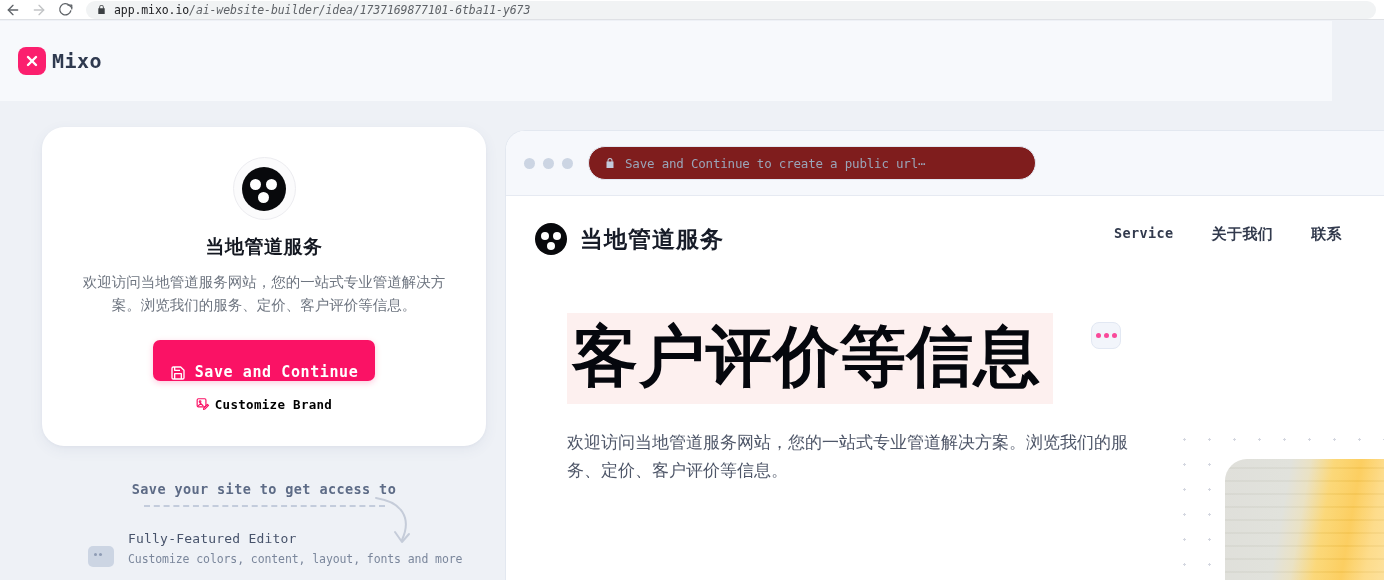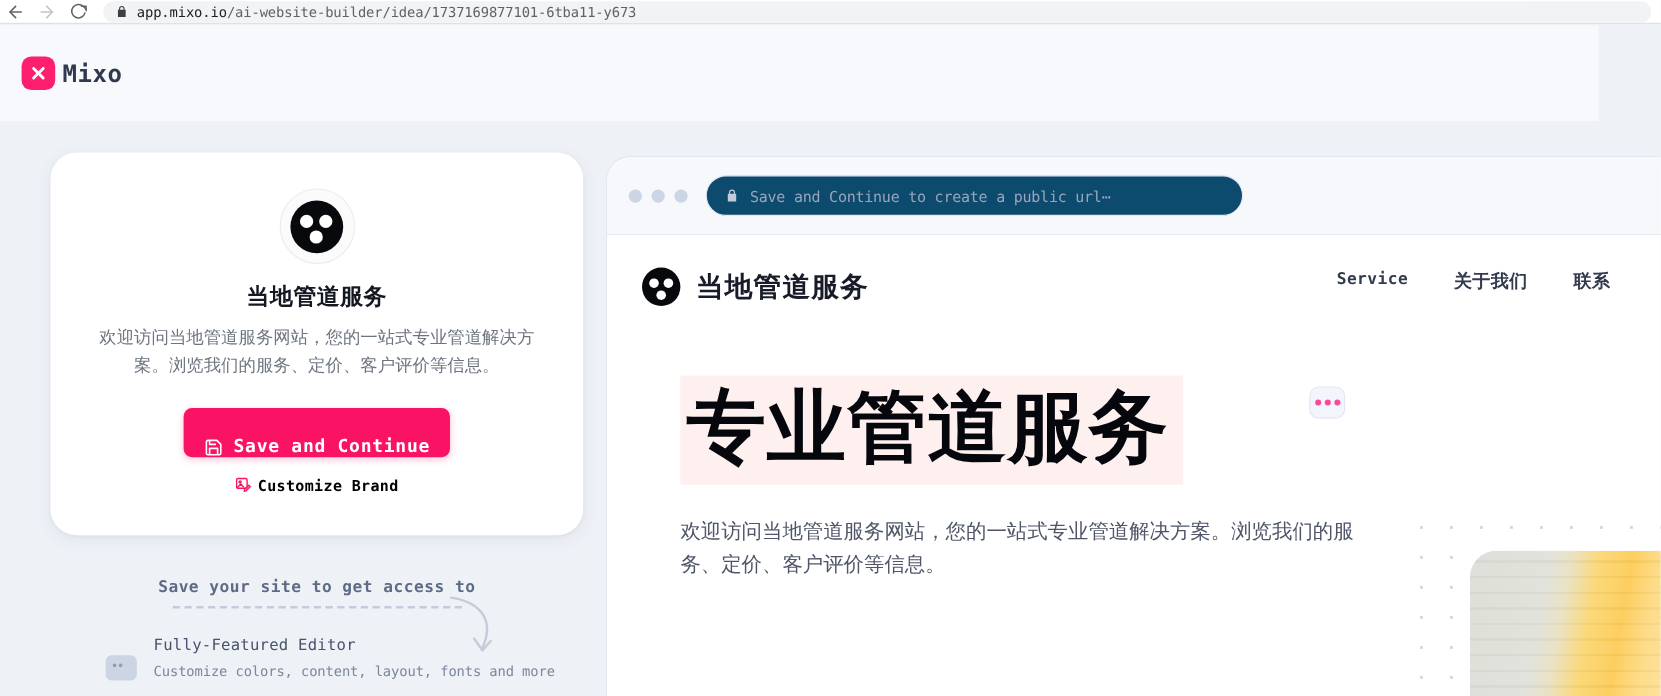--- a/index.html
+++ b/index.html
@@ -37,21 +37,21 @@
   }
   #omnibox-url {
     font-family: "DejaVu Sans Mono", monospace;
     font-size: 11.5px;
     color: #3c4043;
     letter-spacing: -0.1px;
     white-space: nowrap;
     overflow: hidden;
   }
   #omnibox-url .host { color: #202124; }
-  #omnibox-url .path { color: #5f6368; }
+  #omnibox-url .path { color: #5f6368; font-style: italic; }
 
   
   #app-header {
     position: absolute; left: 0; top: 21px;
     width: 1332px; height: 80px;
     background: #f7f9fc;
     display: flex; align-items: center;
     padding-left: 18px;
   }
   #brand {
@@ -242,21 +242,21 @@
   #window-dots { display: flex; gap: 8px; padding-left: 4px; }
   #window-dots span {
     width: 11px; height: 11px; border-radius: 50%;
     background: #ccd5e3;
     display: block;
   }
   #fake-urlbar {
     flex: 1;
     max-width: 448px;
     height: 34px;
-    background: #0c4a6e;
+    background: #7f1d1d;
     border: 1px solid #e3e8f2;
     border-radius: 17px;
     display: flex; align-items: center;
     gap: 9px;
     padding: 0 15px;
   }
   #fake-url-text {
     font-family: "DejaVu Sans Mono", monospace;
     font-size: 12.5px;
     color: #9aa5b8;
@@ -505,21 +505,21 @@
         </div>
         <div id="site-nav-links">
           <div class="site-nav-link">Service</div>
           <div class="site-nav-link cjk">关于我们</div>
           <div class="site-nav-link cjk">联系</div>
         </div>
       </div>
 
       <div id="hero">
         <div id="hero-title-wrap">
-          <span id="hero-title">专业管道服务</span>
+          <span id="hero-title">客户评价等信息</span>
           <div id="hero-edit-badge">
             <i></i>
               <i></i>
               <i></i>
           </div>
         </div>
         <div id="hero-sub">欢迎访问当地管道服务网站，您的一站式专业管道解决方案。浏览我们的服务、定价、客户评价等信息。</div>
       </div>
 
     </div>

